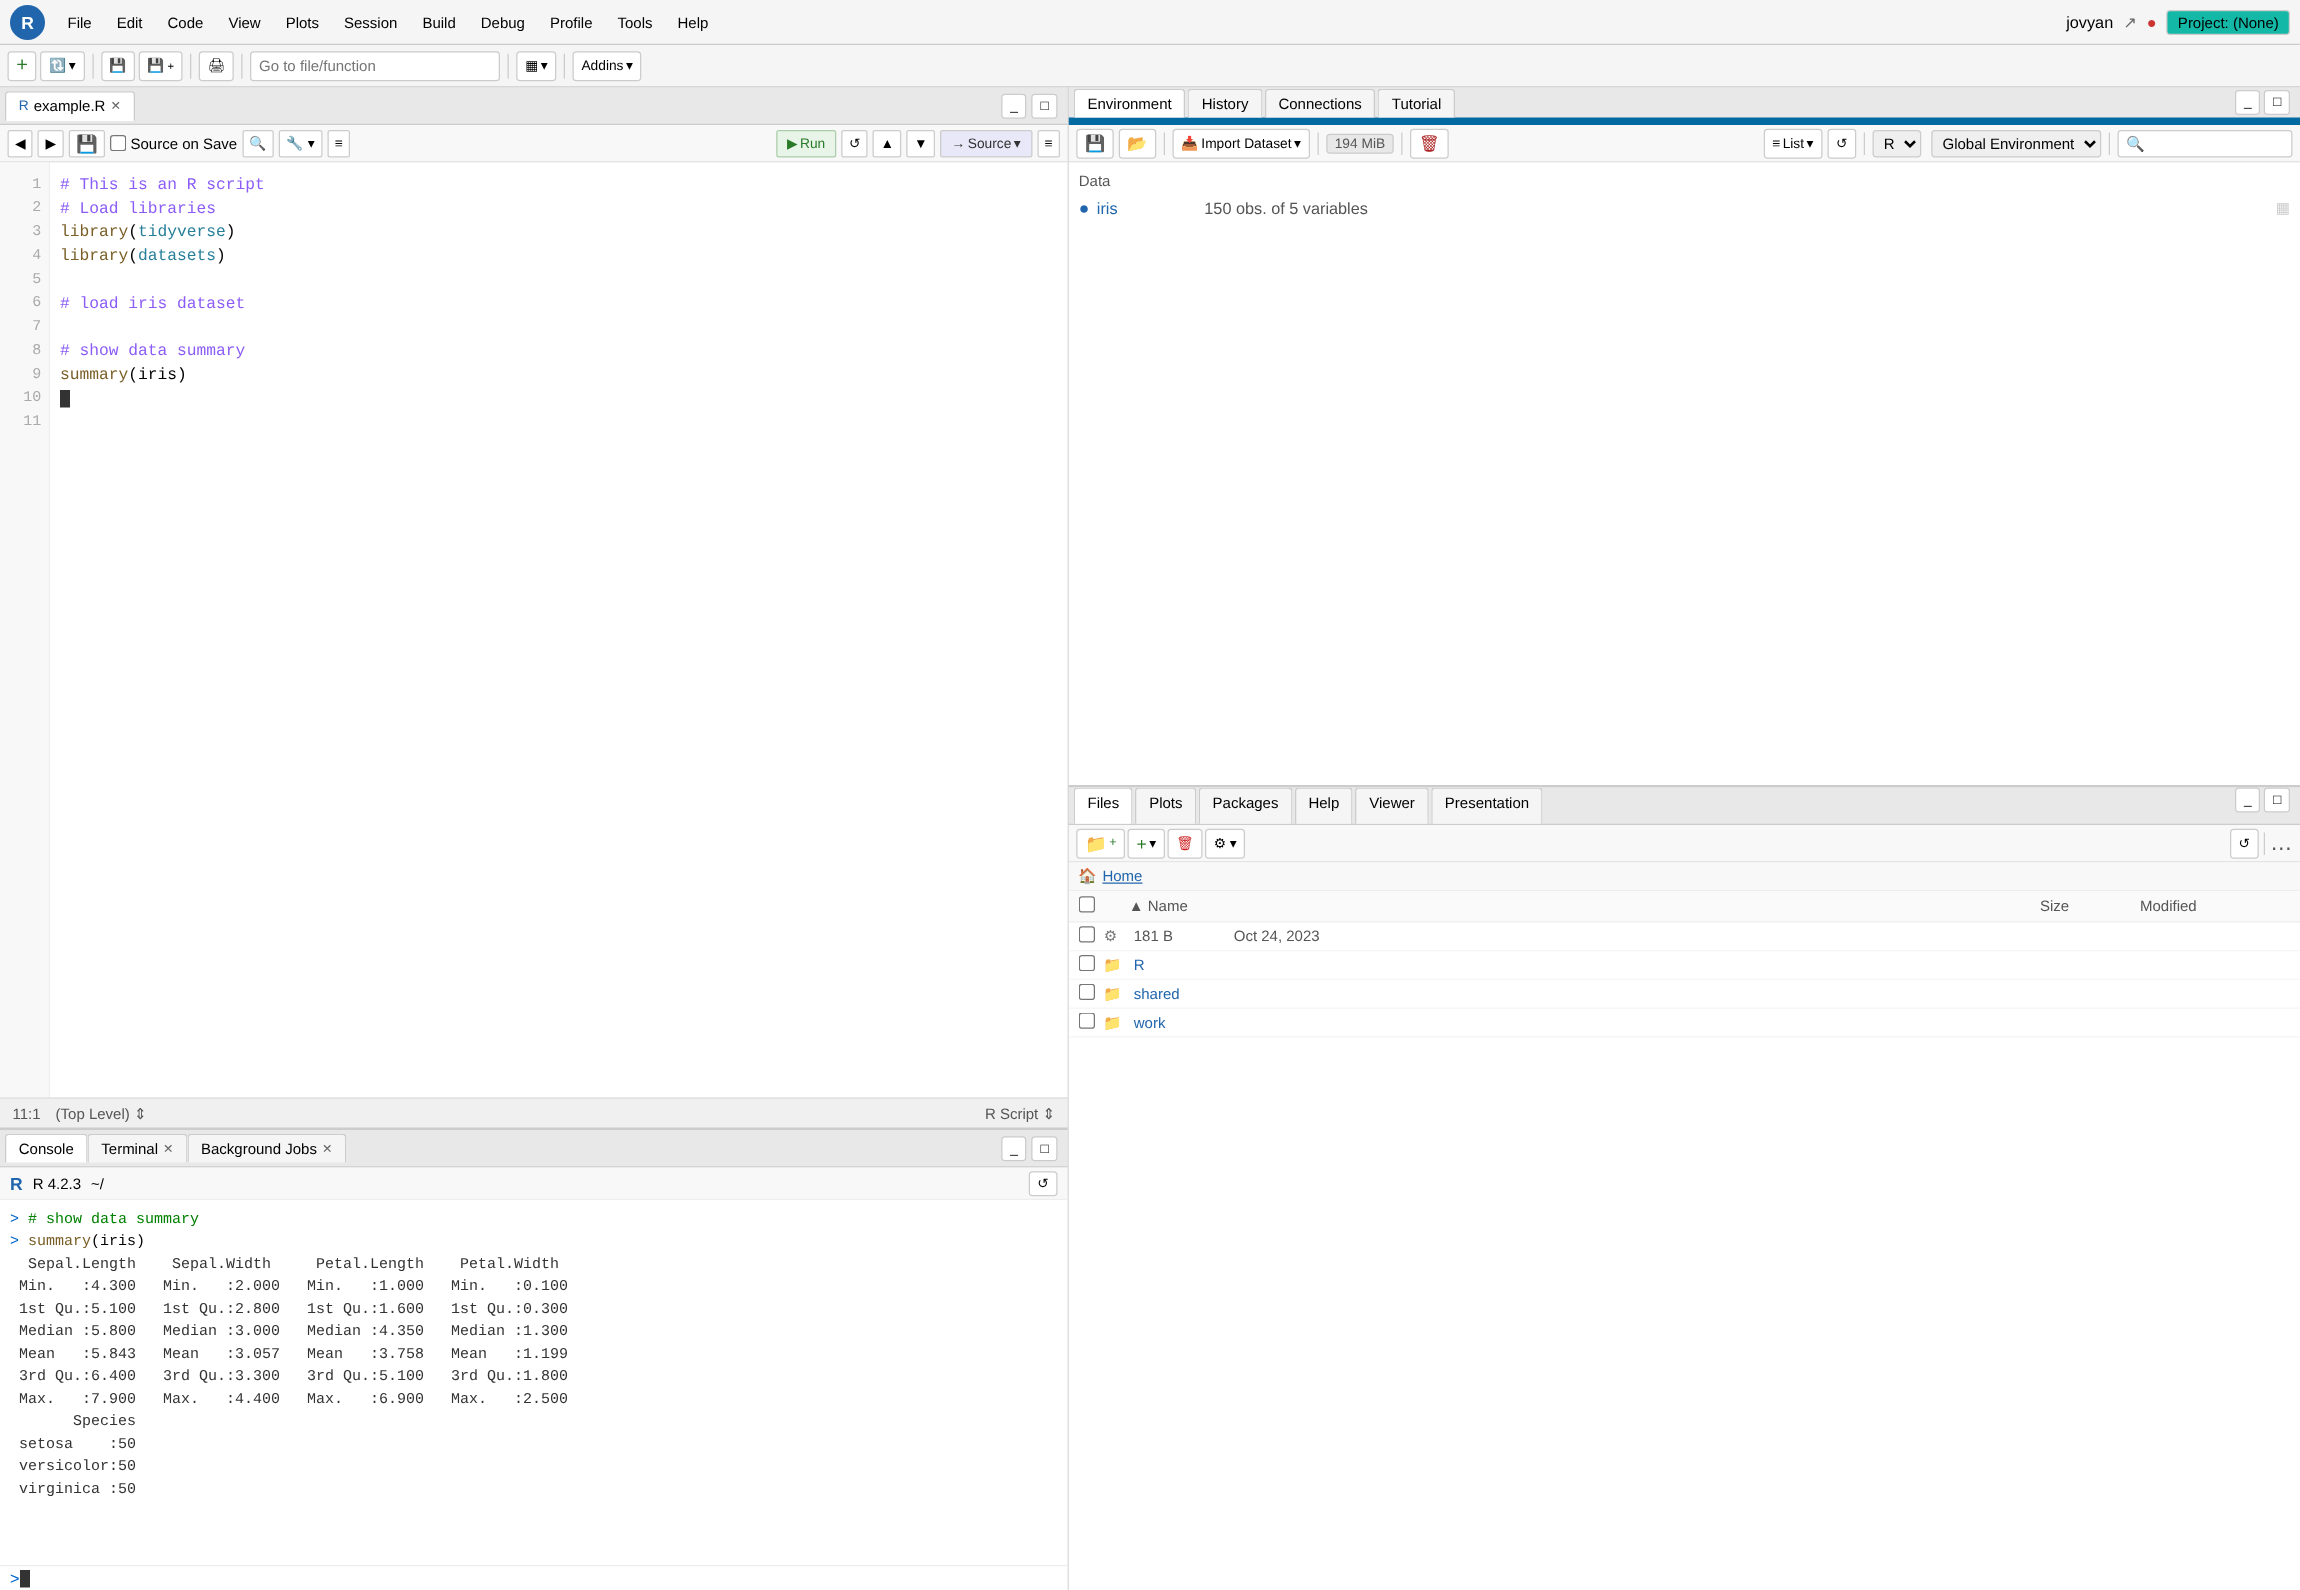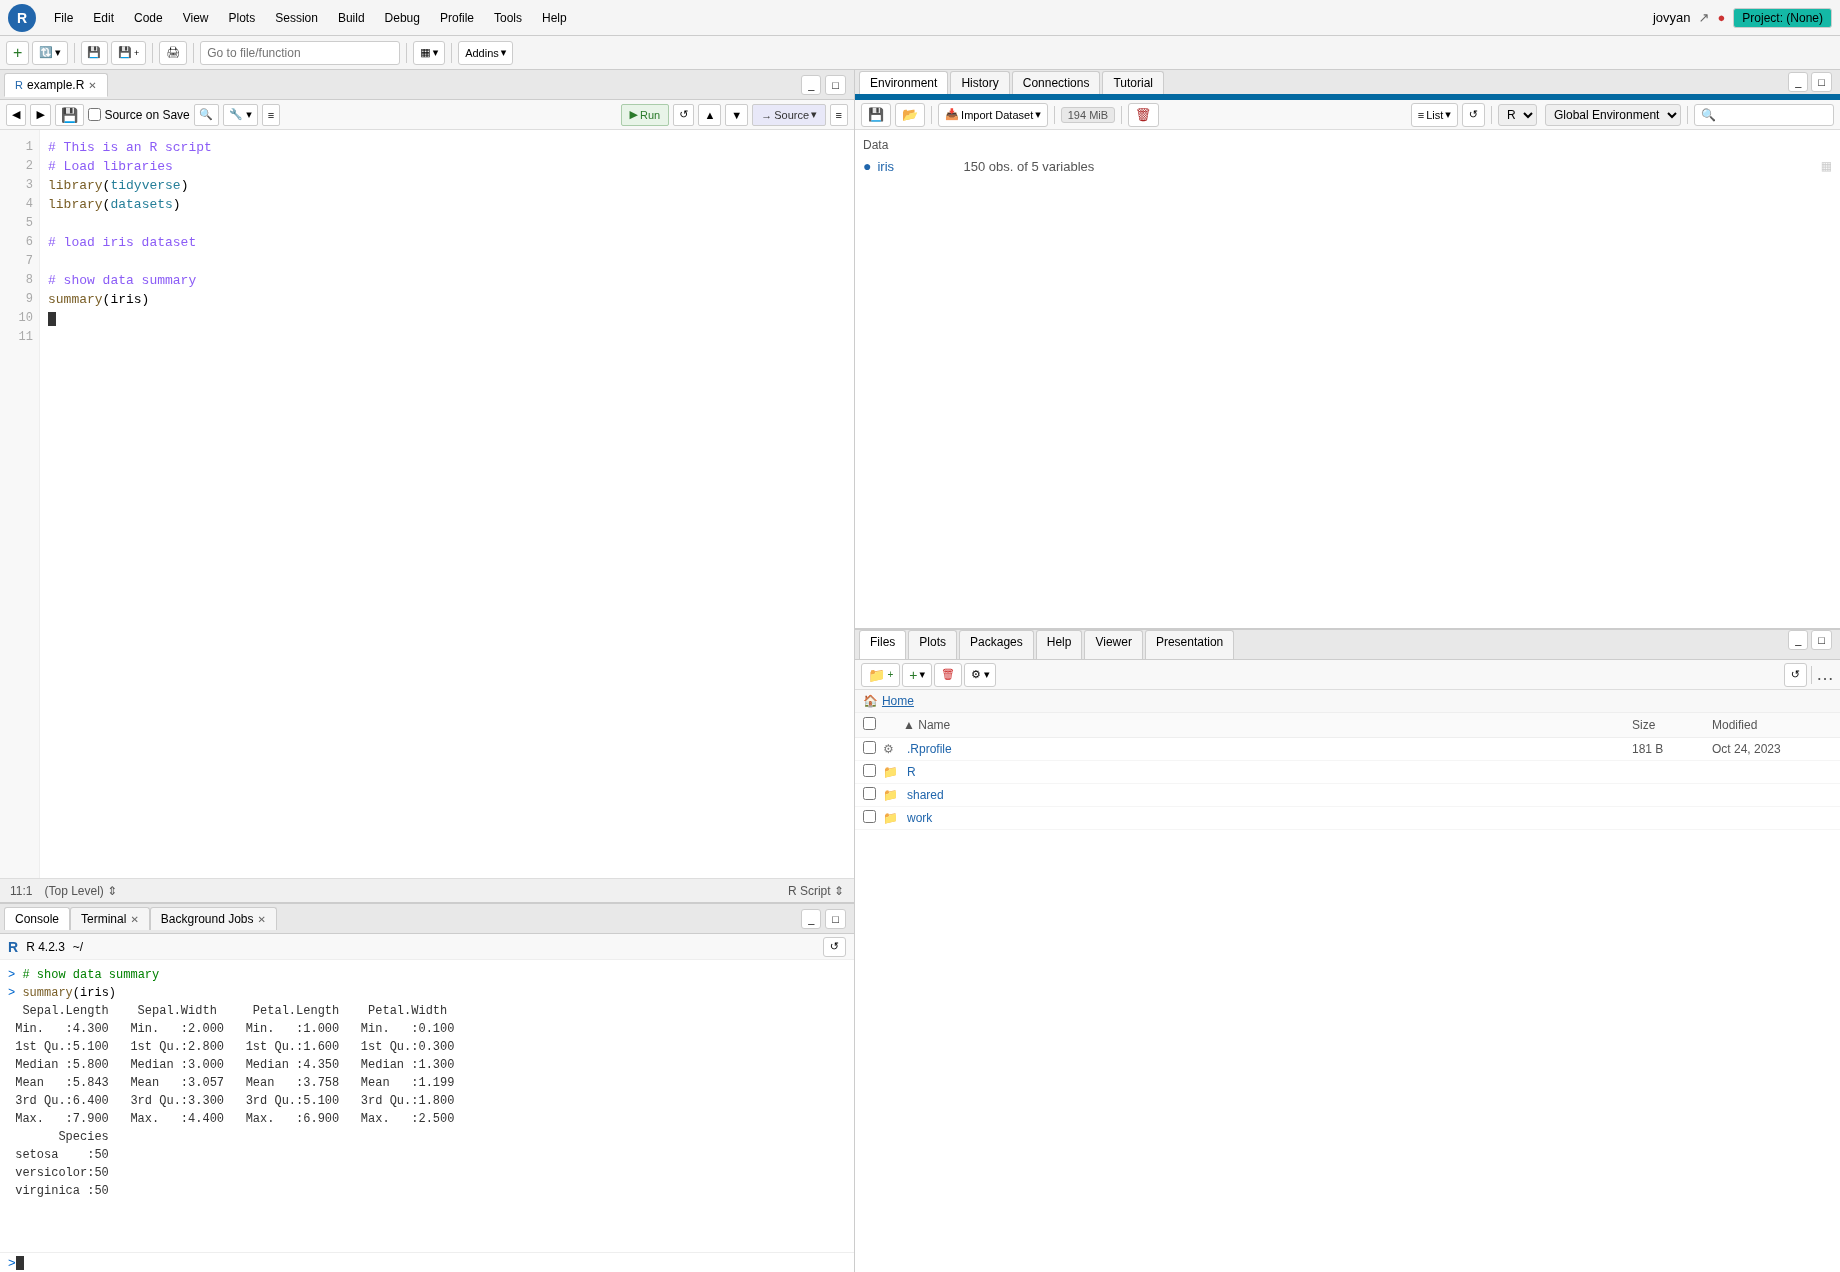--- a/index.html
+++ b/index.html
@@ -392,21 +392,20 @@
           <div class="files-header-name">
             <span>▲ </span><span>Name</span>
           </div>
           <div class="files-header-size">Size</div>
           <div class="files-header-modified">Modified</div>
         </div>
 
         <div class="file-row">
           <div class="file-checkbox"><input type="checkbox" style=""></div>
           <div class="file-icon" style="color:#777;">⚙</div>
-          <div class="file-name">.Rprofile</div>
           <div class="file-size">181 B</div>
           <div class="file-modified">Oct 24, 2023</div>
         </div>
 
         <div class="file-row">
           <div class="file-checkbox"><input type="checkbox" style=""></div>
           <div class="file-icon folder-icon">📁</div>
           <div class="file-name">R</div>
           <div class="file-size"></div>
           <div class="file-modified"></div>

